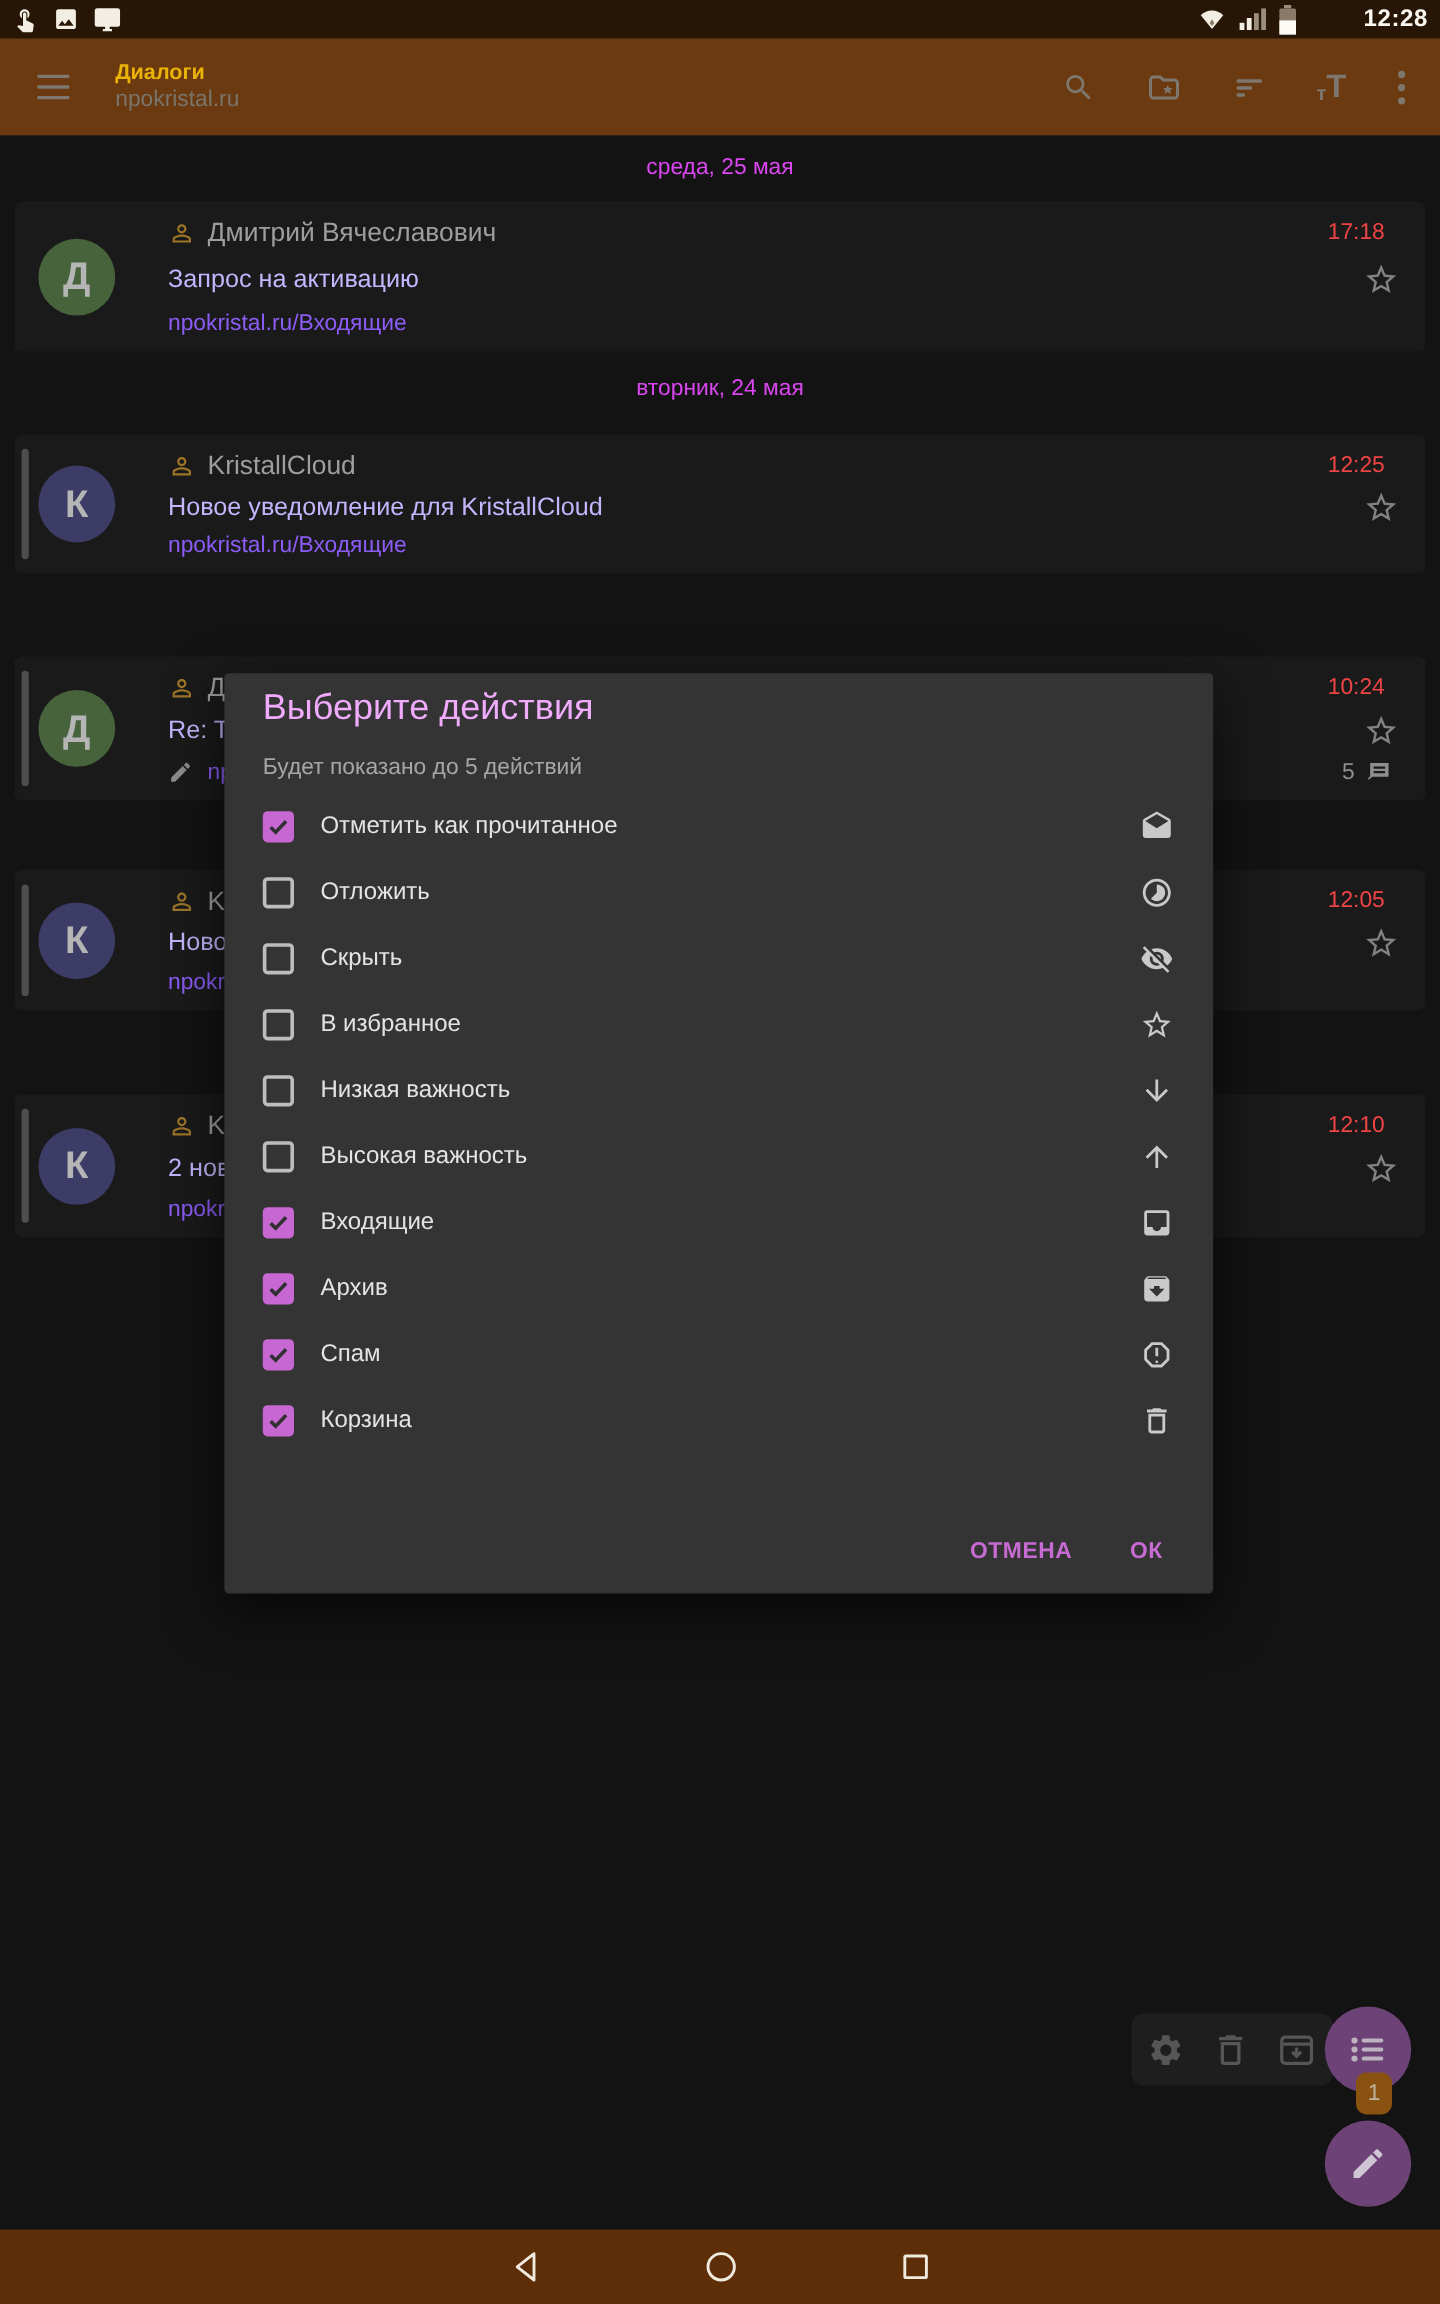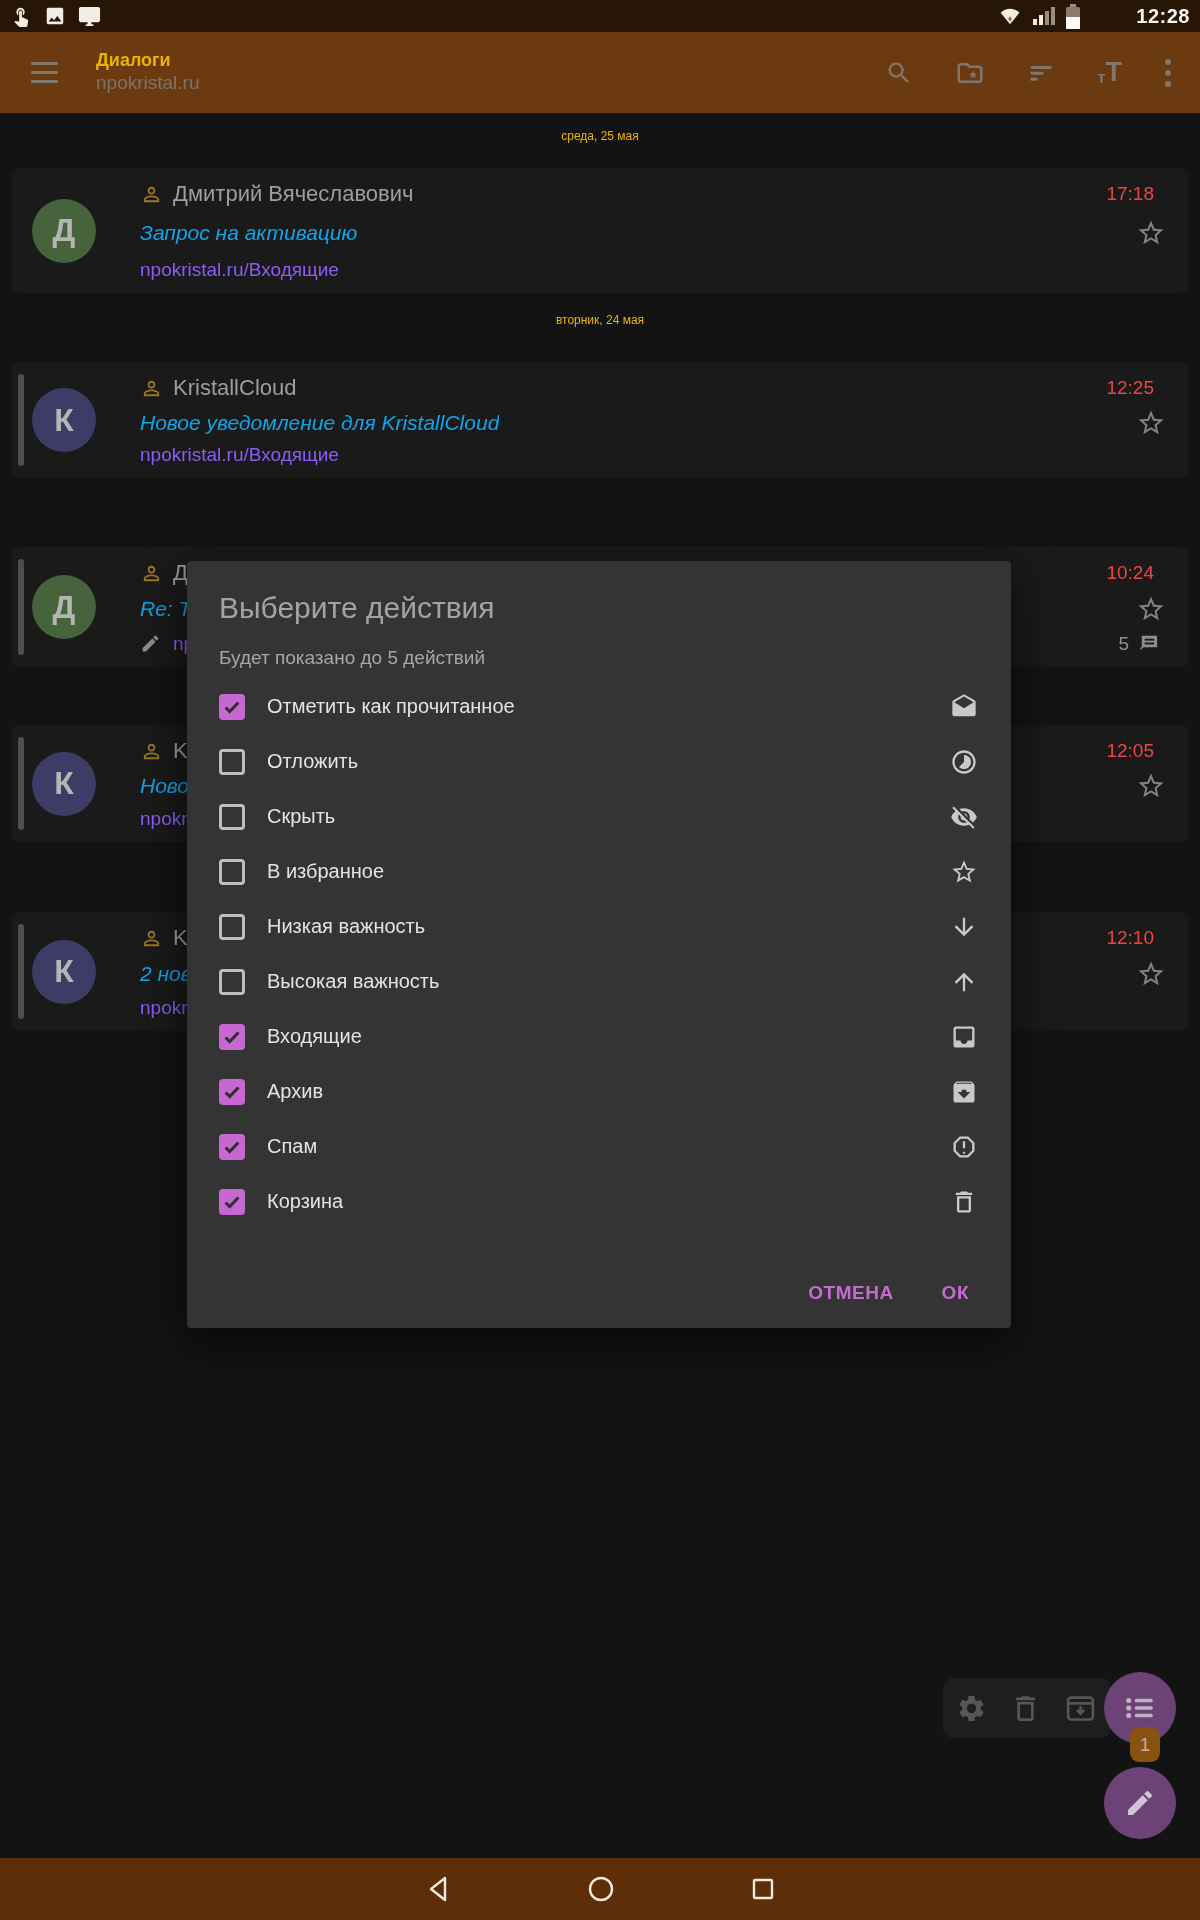--- a/index.html
+++ b/index.html
@@ -24,34 +24,34 @@
   .appbar-title{font-size:18px;font-weight:bold;color:#eab308;}
   .appbar-sub{font-size:19px;color:#7A746B;margin-top:3px;}
   .actions{margin-left:auto;display:flex;align-items:center;gap:42px;color:#7E776E;}
   .actions .abtn{cursor:pointer;display:flex;align-items:flex-end;}
   .tt-icon{font-weight:bold;color:#7E776E;line-height:1;}
   .tt-icon .t-small{font-size:17px;}
   .tt-icon .t-big{font-size:27px;}
 
   
   .list{position:absolute;top:113px;left:0;right:0;bottom:62px;background:#131313;}
-  .dategroup{position:absolute;left:0;right:0;text-align:center;font-size:12px;color:#eab308;}
+  .dategroup{position:absolute;left:0;right:0;text-align:center;font-size:19px;color:#d946ef;}
   .card{position:absolute;left:12px;right:12px;background:#1A1A1A;border-radius:6px;
     box-sizing:border-box;padding:13px 22px 12px 128px;display:flex;flex-direction:column;
     justify-content:space-between;cursor:pointer;}
   .card .unread-bar{position:absolute;left:6px;top:12px;bottom:12px;width:6px;border-radius:3px;background:#4E4E4E;}
   .avatar{position:absolute;left:20px;top:50%;transform:translateY(-50%);width:64px;height:64px;
     border-radius:50%;display:flex;align-items:center;justify-content:center;
     font-size:32px;font-weight:bold;color:#B5B5B5;}
   .av-green{background:#46633B;}
   .av-indigo{background:#3C3C66;}
   .line{display:flex;align-items:center;}
   .sender{font-size:22px;color:#9E9E9E;margin-left:10px;white-space:nowrap;overflow:hidden;}
   .time{margin-left:auto;font-size:19px;color:#ef4444;padding-right:12px;}
-  .subject{font-size:21px;font-style:italic;color:#0ea5e9;white-space:nowrap;overflow:hidden;}
+  .subject{font-size:21px;color:#c4b5fd;white-space:nowrap;overflow:hidden;}
   .star{margin-left:auto;color:#828282;cursor:pointer;}
   .account{font-size:19px;color:#8b5cf6;white-space:nowrap;overflow:hidden;}
   .acc-draft{display:flex;align-items:center;gap:12px;}
   .msgcount{margin-left:auto;display:flex;align-items:center;gap:8px;font-size:19px;
     color:#8E8E8E;padding-right:6px;}
 
   
   .minibar{position:absolute;left:943px;top:1678px;width:168px;height:60px;background:#1E1E1E;
     border-radius:10px;display:flex;align-items:center;justify-content:space-between;
     padding:0 13px;box-sizing:border-box;color:#565656;}
@@ -59,21 +59,21 @@
   .fab{position:absolute;width:72px;height:72px;border-radius:50%;background:#6D4377;
     display:flex;align-items:center;justify-content:center;color:#BDB3C0;cursor:pointer;}
   .fab-list{left:1104px;top:1672px;}
   .fab-edit{left:1104px;top:1767px;}
   .fab-badge{position:absolute;left:1130px;top:1727px;width:30px;height:35px;border-radius:9px;
     background:#8A5210;color:#BFB3A0;font-size:19px;display:flex;align-items:center;justify-content:center;}
 
   
   .dialog{position:absolute;left:187px;top:561px;width:824px;height:767px;background:#343434;
     border-radius:4px;box-shadow:0 14px 45px rgba(0,0,0,.65);box-sizing:border-box;}
-  .dlg-title{margin:30px 32px 0;font-size:30px;font-weight:500;color:#a3a3a3;}
+  .dlg-title{margin:12px 32px 0;font-size:30px;font-weight:500;color:#f0abfc;}
   .dlg-sub{margin:22px 32px 0;font-size:19px;color:#A6A6A6;}
   .dlg-items{margin-top:10px;}
   .dlg-row{height:55px;display:flex;align-items:center;padding:0 33px 0 32px;cursor:pointer;}
   .cbx{width:26px;height:26px;border-radius:4px;border:3px solid #BDBDBD;box-sizing:border-box;
     flex:none;display:flex;align-items:center;justify-content:center;}
   .cbx svg{display:none;}
   .cbx.checked{border:none;background:#C767D2;}
   .cbx.checked svg{display:block;}
   .dlg-label{margin-left:22px;font-size:20px;color:#E3E3E3;}
   .dlg-icon{margin-left:auto;color:#C9C9C9;}

